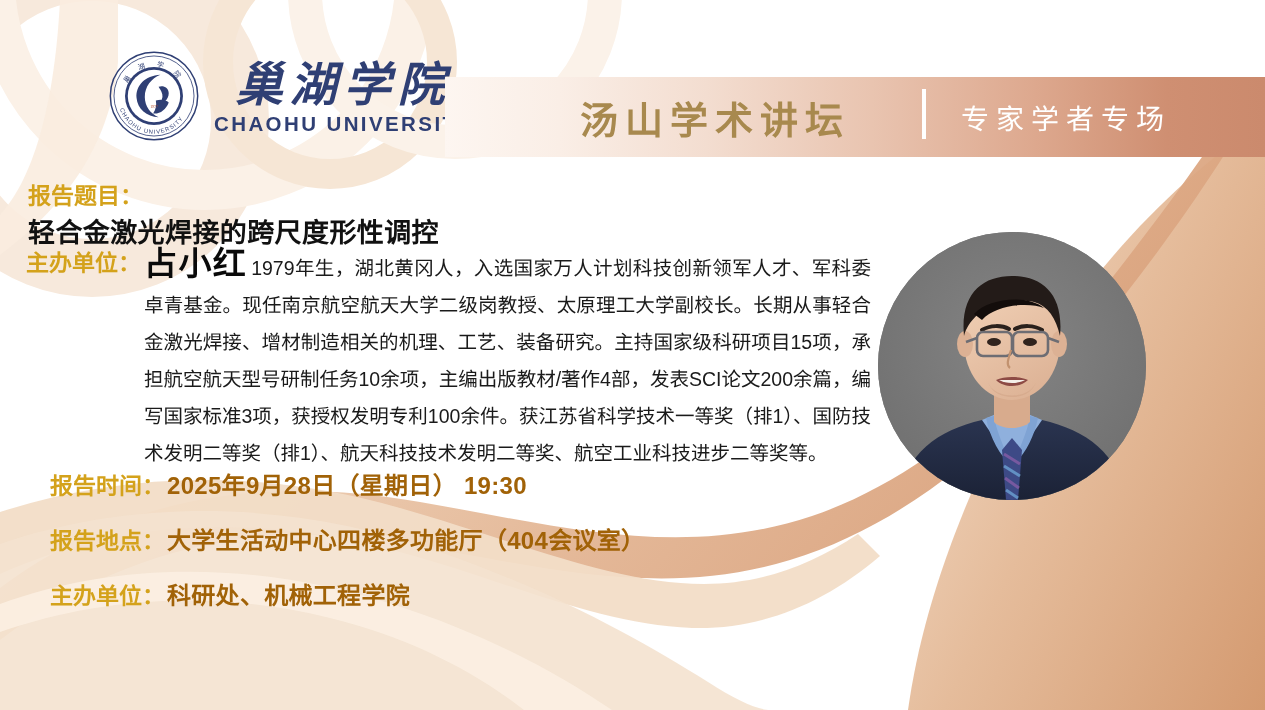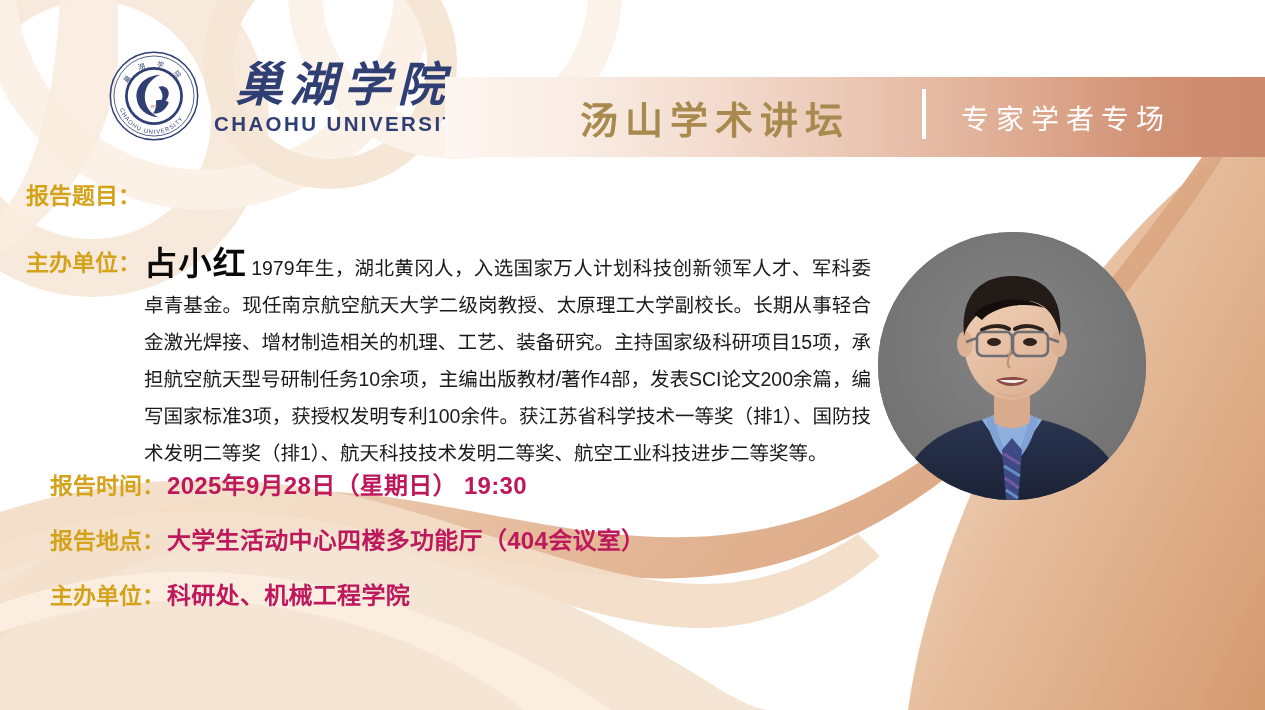--- a/index.html
+++ b/index.html
@@ -193,21 +193,21 @@
     position: absolute;
     left: 18px;
     display: flex;
     align-items: flex-end;
     white-space: nowrap;
     margin-left: 32px;
   }
   .row-info .value {
     font-size: 24px;
     font-weight: bold;
-    color: #be185d;
+    color: #a16207;
     margin-left: 2px;
     letter-spacing: 0.3px;
   }
   #row-time  { top: 466px; }
   #row-place { top: 521px; }
   #row-org   { top: 576px; }
 
   
   .portrait {
     position: absolute;
@@ -349,20 +349,21 @@
       <div class="banner-main">汤山学术讲坛</div>
       <div class="banner-divider"></div>
       <div class="banner-sub">专家学者专场</div>
     </div>
   </div>
 
   <div class="content">
 
     <div class="row-title">
       <span class="label">报告题目：</span>
+      <span class="value">轻合金激光焊接的跨尺度形性调控</span>
     </div>
 
     <div class="row-bio">
       <span class="label">主办单位：</span>
       <div class="bio-text">
         <span class="bio-name">占小红</span><span>1979年生，湖北黄冈人，入选国家万人计划科技创新领军人才、军科委卓青基金。现任南京航空航天大学二级岗教授、太原理工大学副校长。长期从事轻合金激光焊接、增材制造相关的机理、工艺、装备研究。主持国家级科研项目15项，承担航空航天型号研制任务10余项，主编出版教材/著作4部，发表SCI论文200余篇，编写国家标准3项，获授权发明专利100余件。获江苏省科学技术一等奖（排1）、国防技术发明二等奖（排1）、航天科技技术发明二等奖、航空工业科技进步二等奖等。</span>
       </div>
     </div>
 
     <div class="row-info" id="row-time">

